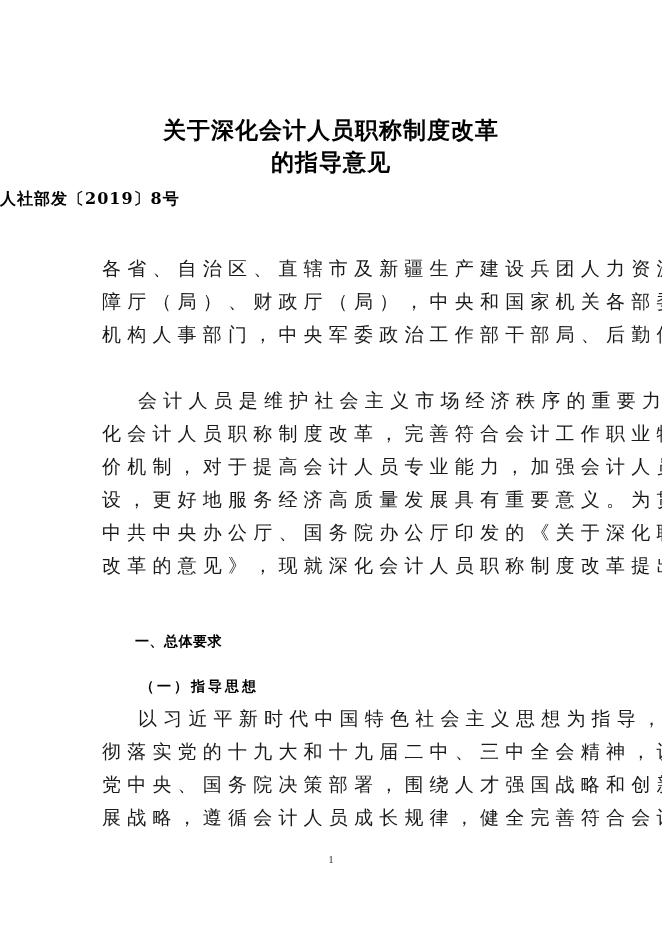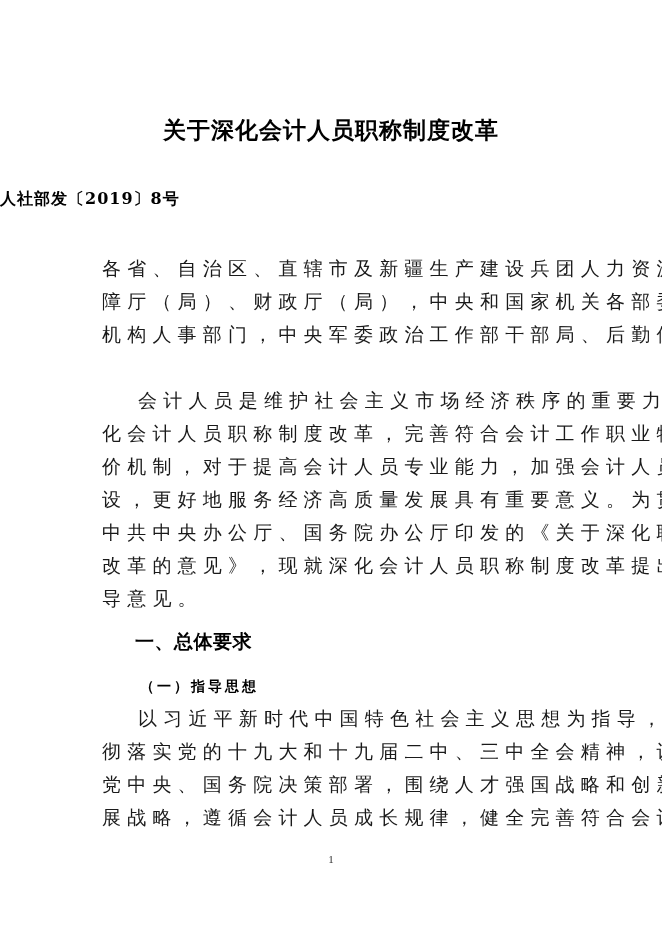--- a/index.html
+++ b/index.html
@@ -58,21 +58,21 @@
     white-space: nowrap;
     color: #1a1a1a;
   }
   .indent { left: 138px; }
   .h1 {
     position: absolute;
     left: 135px;
     top: 628px;
     font-family: "DejaVu Sans", "Liberation Sans", sans-serif;
     font-weight: bold;
-    font-size: 19px;
+    font-size: 14px;
     line-height: 26px;
     letter-spacing: 0.5px;
     color: #000;
   }
   .h2 {
     position: absolute;
     left: 140px;
     top: 673px;
     font-family: "DejaVu Serif", "Liberation Serif", serif;
     font-weight: bold;
@@ -91,33 +91,33 @@
     font-size: 11px;
     color: #333;
   }
 </style>
 </head>
 <body>
 
 <div class="page">
 
   <div class="title l1">关于深化会计人员职称制度改革</div>
+  <div class="title l2">的指导意见</div>
   <div class="docno">人社部发〔2019〕8号</div>
 
   <div class="body-line" style="top:255px;">各省、自治区、直辖市及新疆生产建设兵团人力资源社会保</div>
   <div class="body-line" style="top:288px;">障厅（局）、财政厅（局），中央和国家机关各部委、各直属</div>
   <div class="body-line" style="top:321px;">机构人事部门，中央军委政治工作部干部局、后勤保障部财</div>
 
   <div class="body-line indent" style="top:387px;">会计人员是维护社会主义市场经济秩序的重要力量。深</div>
   <div class="body-line" style="top:420px;">化会计人员职称制度改革，完善符合会计工作职业特点的评</div>
   <div class="body-line" style="top:453px;">价机制，对于提高会计人员专业能力，加强会计人员队伍建</div>
   <div class="body-line" style="top:486px;">设，更好地服务经济高质量发展具有重要意义。为贯彻落实</div>
   <div class="body-line" style="top:519px;">中共中央办公厅、国务院办公厅印发的《关于深化职称制度</div>
   <div class="body-line" style="top:552px;">改革的意见》，现就深化会计人员职称制度改革提出如下指</div>
-  <div class="body-line" style="top:585px;">导意见。</div>
 
   <div class="h1">一、总体要求</div>
   <div class="h2">（一）指导思想</div>
 
   <div class="body-line indent" style="top:705px;">以习近平新时代中国特色社会主义思想为指导，全面贯</div>
   <div class="body-line" style="top:738px;">彻落实党的十九大和十九届二中、三中全会精神，认真落实</div>
   <div class="body-line" style="top:771px;">党中央、国务院决策部署，围绕人才强国战略和创新驱动发</div>
   <div class="body-line" style="top:804px;">展战略，遵循会计人员成长规律，健全完善符合会计工作职</div>
 
   <div class="pageno">1</div>

